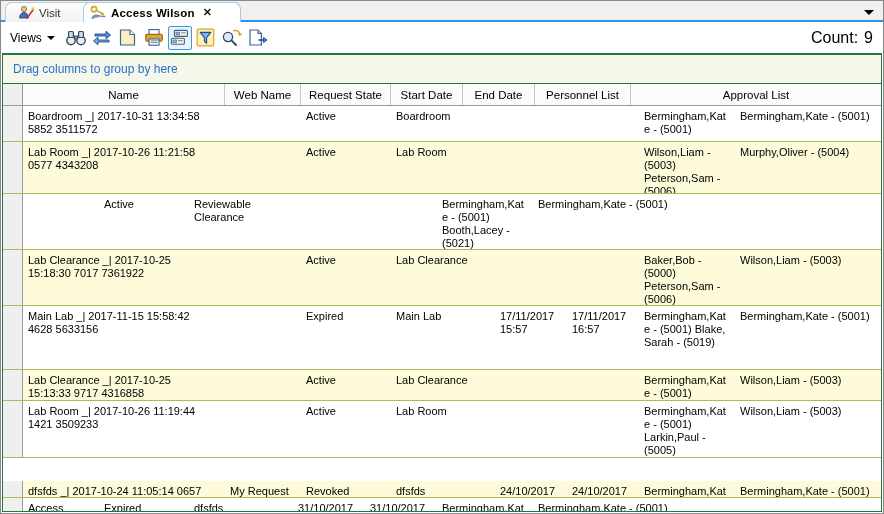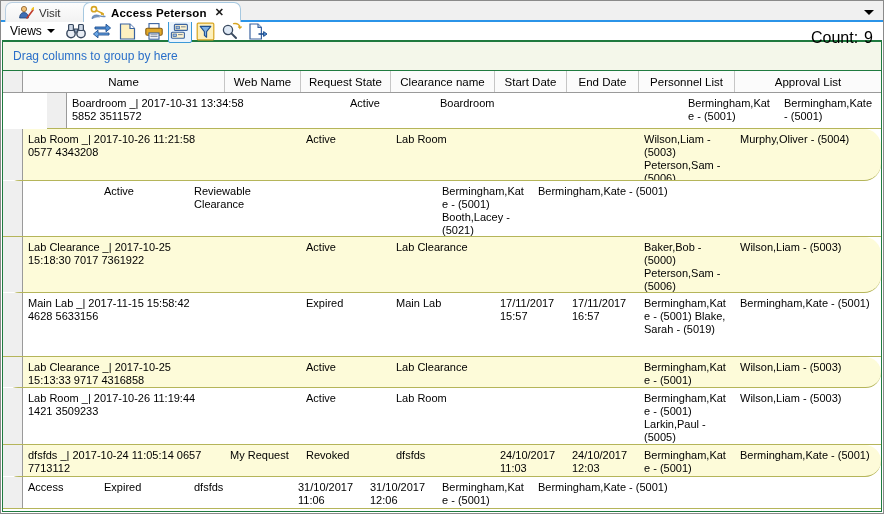--- a/index.html
+++ b/index.html
@@ -82,21 +82,21 @@
     content: "";
     position: absolute;
     left: 1px; top: 4px;
     border-left: 5px solid transparent;
     border-right: 5px solid transparent;
     border-top: 5px solid #000;
   }
 
   
   .toolbar {
-    height: 18px;
+    height: 31px;
     flex: 0 0 auto;
     background: #ffffff;
     display: flex;
     align-items: center;
     padding: 0 6px 0 6px;
     box-sizing: border-box;
     position: relative;
   }
   .views-btn {
     display: flex;
@@ -194,21 +194,21 @@
     overflow: hidden;
     background: #ffffff;
   }
   .row {
     display: flex;
     box-sizing: border-box;
     border-bottom: 1px solid #b5b55a;
     background: #ffffff;
     cursor: default;
   }
-  .row.alt { background: #fdfbd9; border-radius: 17px; }
+  .row.alt { background: #fdfbd9; }
   .row .cell {
     box-sizing: border-box;
     padding: 4px 5px 4px 5px;
     font-size: 11px;
     line-height: 13px;
     overflow: hidden;
     word-wrap: break-word;
     overflow-wrap: break-word;
   }
   .row .cell.idx {
@@ -257,21 +257,21 @@
     <div class="tab tab-access">
       <span class="tab-icon">
         <svg width="17" height="15" viewBox="0 0 17 15">
           <circle cx="4" cy="4.2" r="2.6" fill="none" stroke="#d8a520" stroke-width="1.6"></circle>
           <path d="M6.2 5.4 L13 8.6" stroke="#d8a520" stroke-width="1.6" stroke-linecap="round"></path>
           <path d="M11.2 7.8 L11.8 9.6 M12.8 8.4 L13.4 10" stroke="#d8a520" stroke-width="1.3" stroke-linecap="round"></path>
           <path d="M2 13.6 C3 10.4 6 9.6 9 10.6 C11.6 11.4 13.6 12 15.4 11.2" fill="none" stroke="#6d8fbc" stroke-width="1.5"></path>
           <path d="M2.4 13.8 C4 11.2 7 11 9.6 12" fill="#9db7d6" stroke="#46699b" stroke-width="0.8"></path>
         </svg>
       </span>
-      <span class="tab-label">Access Peterson</span>
+      <span class="tab-label">Access Wilson</span>
       <span class="tab-close">✕</span>
     </div>
 
     <div class="tabstrip-overflow"></div>
   </div>
 
   <div class="toolbar">
 
     <div class="views-btn">
       <span class="views-label">Views</span>
@@ -356,29 +356,28 @@
 
     <div class="groupbar">
       <span>Drag columns to group by here</span>
     </div>
 
     <div class="hdr">
       <div class="cell idx c-idx"></div>
       <div class="cell c-name">Name</div>
       <div class="cell c-web">Web Name</div>
       <div class="cell c-state">Request State</div>
-      <div class="cell c-clr">Clearance name</div>
       <div class="cell c-start">Start Date</div>
       <div class="cell c-end">End Date</div>
       <div class="cell c-pers">Personnel List</div>
       <div class="cell c-appr">Approval List</div>
     </div>
 
     <div class="body" id="grid-body">
-        <div class="row" style="height: 36px; margin-left: 44px;">
+        <div class="row" style="height: 36px;">
           <div class="cell idx c-idx"></div>
           <div class="cell c-name">Boardroom _| 2017-10-31 13:34:58<span class="nm-line2">5852 3511572</span></div>
           <div class="cell c-web"></div>
           <div class="cell c-state">Active</div>
           <div class="cell c-clr">Boardroom</div>
           <div class="cell c-start"></div>
           <div class="cell c-end"></div>
           <div class="cell c-pers">Bermingham,Kate  - (5001)</div>
           <div class="cell c-appr">Bermingham,Kate  - (5001)</div>
         </div>
@@ -440,21 +439,21 @@
           <div class="cell idx c-idx"></div>
           <div class="cell c-name">Lab Room _| 2017-10-26 11:19:44<span class="nm-line2">1421 3509233</span></div>
           <div class="cell c-web"></div>
           <div class="cell c-state">Active</div>
           <div class="cell c-clr">Lab Room</div>
           <div class="cell c-start"></div>
           <div class="cell c-end"></div>
           <div class="cell c-pers">Bermingham,Kate  - (5001) Larkin,Paul  - (5005)</div>
           <div class="cell c-appr">Wilson,Liam  - (5003)</div>
         </div>
-        <div class="row alt" style="height: 32px;">
+        <div class="row alt" style="height: 17px; margin-top: 23px;">
           <div class="cell idx c-idx"></div>
           <div class="cell c-name">dfsfds _| 2017-10-24 11:05:14 0657<span class="nm-line2">7713112</span></div>
           <div class="cell c-web">My Request</div>
           <div class="cell c-state">Revoked</div>
           <div class="cell c-clr">dfsfds</div>
           <div class="cell c-start">24/10/2017<span class="dt-line">11:03</span></div>
           <div class="cell c-end">24/10/2017<span class="dt-line">12:03</span></div>
           <div class="cell c-pers">Bermingham,Kate  - (5001)</div>
           <div class="cell c-appr">Bermingham,Kate  - (5001)</div>
         </div>

